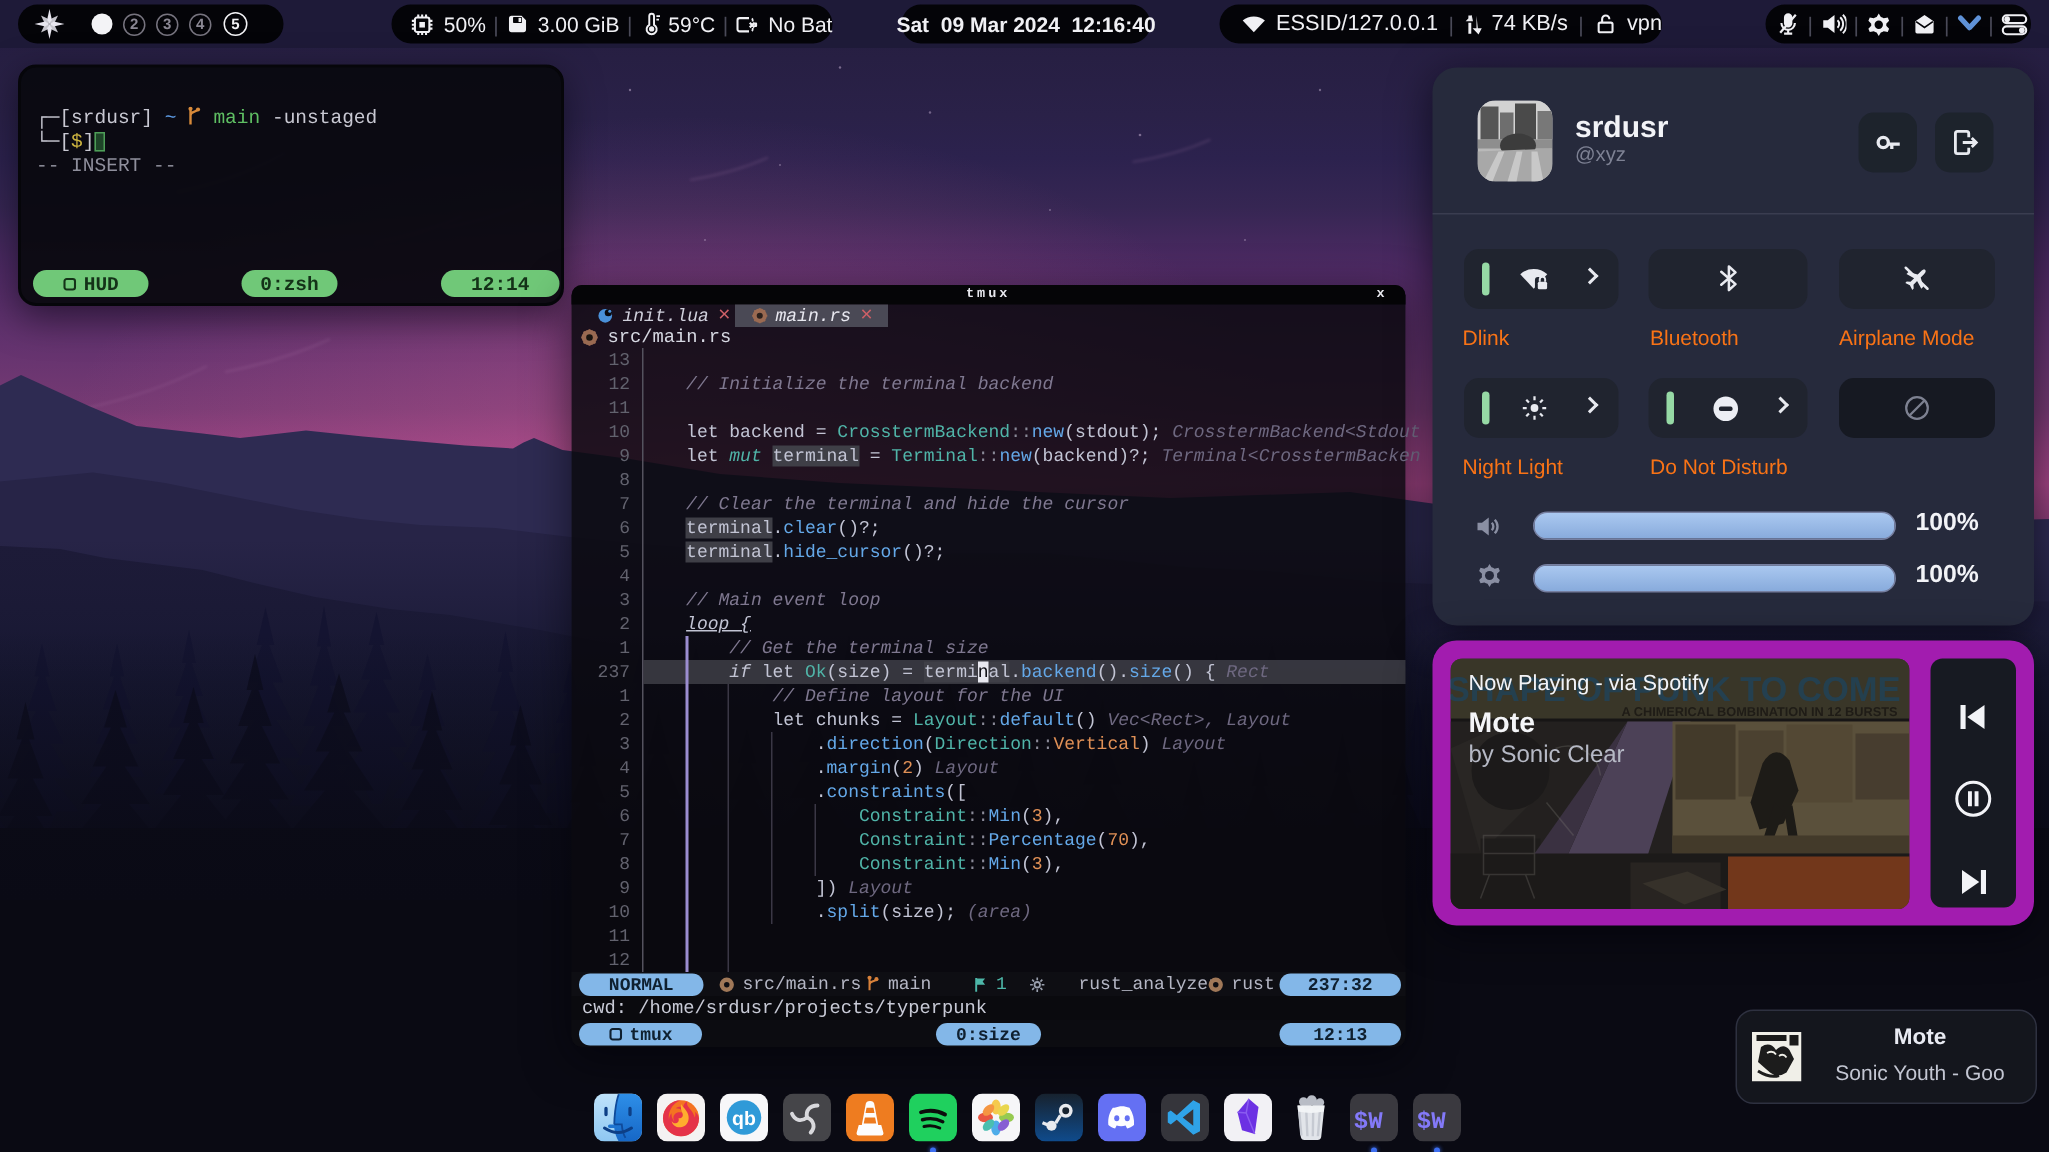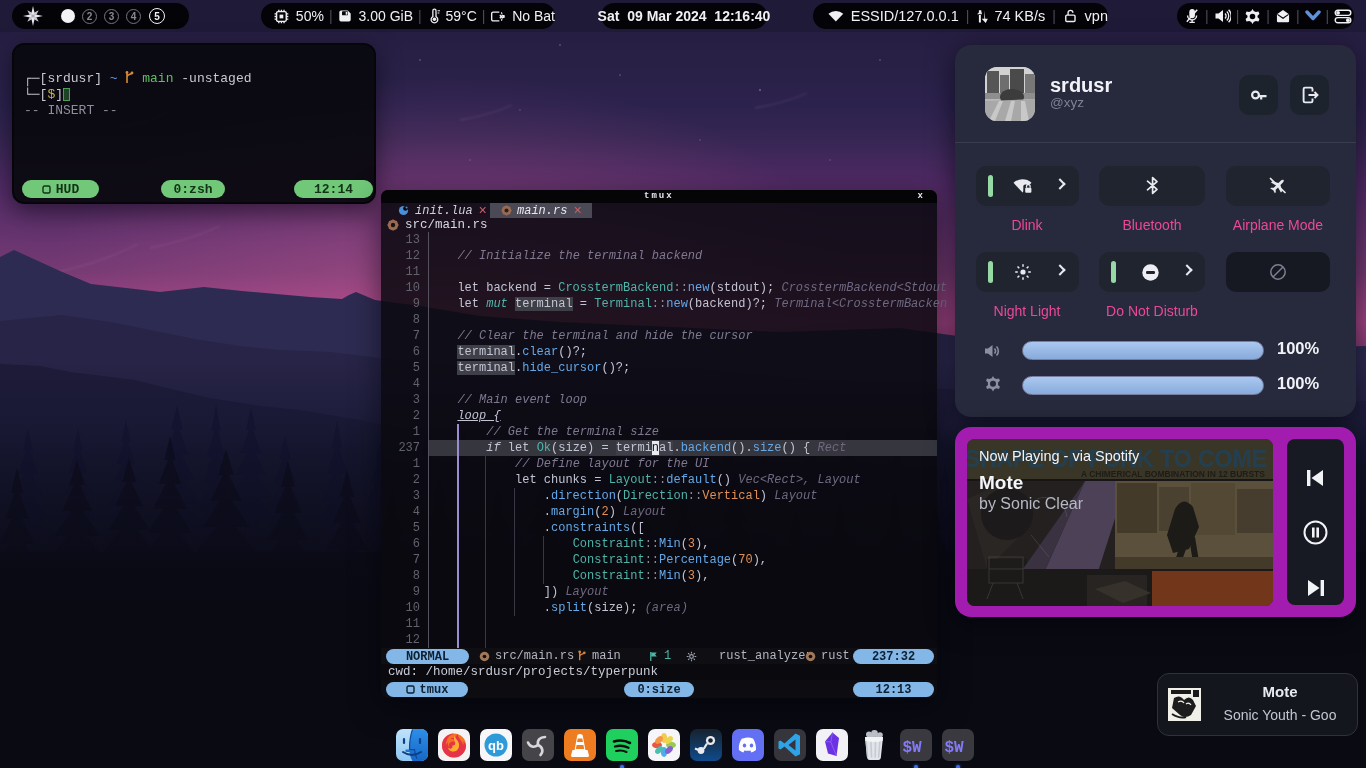--- a/index.html
+++ b/index.html
@@ -42,21 +42,21 @@
   .kw { font-style:italic; }
   .num2 { color:#e09056; }
   .pp { color:#8a8a98; }
   .hl { background:#3f3f47; }
   
   #cc { left:955px; top:45px; width:401px; height:372px; background:#262a3c; border-radius:16px; box-shadow:0 6px 28px rgba(2,2,8,0.6); }
   #media { left:955px; top:427px; width:401px; height:190px; background:#a21caf; border-radius:16px; box-shadow:0 6px 28px rgba(2,2,8,0.6); }
   #notif { left:1157px; top:673px; width:201px; height:63px; background:#14161d;
            border:1px solid #2e3140; border-radius:12px; }
   .tbtn { position:absolute; height:40px; background:#20242f; border-radius:10px; }
-  .tlabel { position:absolute; width:104px; text-align:center; color:#ec4899; font-size:14px; }
+  .tlabel { position:absolute; width:104px; color:#f97316; font-size:14px; }
   .slpill { position:absolute; height:15px; background:#83b7e8; border-radius:8px; color:#0f2030;
             font-weight:bold; font-size:12px; display:flex; align-items:center; justify-content:center; }
   .slitem { position:absolute; height:16px; display:flex; align-items:center; color:#b4b6c4; font-size:12px; }
   .ccbtn { position:absolute; width:39px; height:40px; background:#1d232c; border-radius:10px;
            display:flex; align-items:center; justify-content:center; }
   .gbar { position:absolute; left:12px; top:9px; width:5px; height:22px; border-radius:3px; background:#96d9a5; }
   .chev { position:absolute; left:80px; top:14px; width:8px; height:8px;
           border-right:2.2px solid #e8eaf0; border-top:2.2px solid #e8eaf0; transform:rotate(45deg); }
   .tbtn.dim { background:#161922; }
   .slider { position:absolute; width:242px; height:19px; border-radius:10px;

